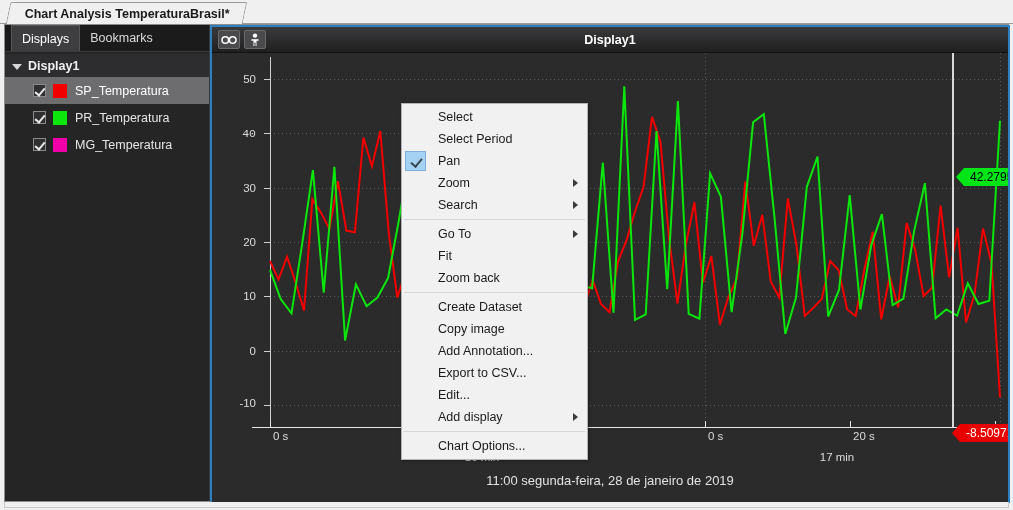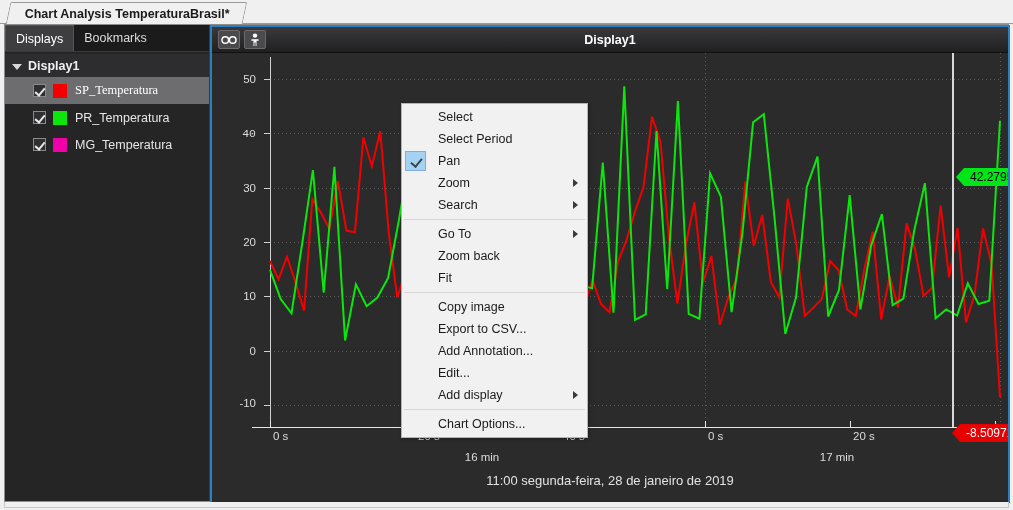--- a/index.html
+++ b/index.html
@@ -51,21 +51,21 @@
 
   
   .leftpanel {
     position: absolute; left: 0; top: 0; width: 205px; height: 100%;
     background: #252526;
     border-right: 1px solid #3b3b3b;
   }
   .panel-tabs {
     height: 27px; background: #1b1b1b;
     border-bottom: 1px solid #3a3a3a;
-    display: flex; align-items: stretch; 
+    display: flex; align-items: stretch; padding-left: 6px;
   }
   .ptab {
     display: flex; align-items: center;
     padding: 0 10px; font-size: 12.5px; color: #dcdcdc;
     cursor: default;
   }
   .ptab.active {
     background: #3e3e40;
     border: 1px solid #555;
     border-bottom: none;
@@ -81,21 +81,21 @@
     width: 0; height: 0; margin-right: 6px;
     border-left: 5px solid transparent;
     border-right: 5px solid transparent;
     border-top: 6px solid #d6d6d6;
     transform: translateY(1px);
   }
   .tree-item {
     display: flex; align-items: center; height: 27px;
     padding-left: 28px; font-size: 12.5px; color: #e6e6e6;
   }
-  .tree-item.selected { background: #6d6d70; color:#ffffff;font-family:Liberation Serif, serif; }
+  .tree-item.selected { background: #6d6d70; color:#ffffff; }
   .cbox {
     width: 13px; height: 13px; margin-right: 7px;
     background: #2f2f31; border: 1px solid #8a8a8a;
     position: relative; flex: none;
   }
   .cbox::after {
     content: ""; position: absolute; left: 3px; top: 1px;
     width: 4px; height: 8px;
     border-right: 2px solid #e8e8e8; border-bottom: 2px solid #e8e8e8;
     transform: rotate(40deg);
@@ -373,34 +373,37 @@
         <div class="mi">
           <span>Search</span>
           <span class="arrow"></span>
         </div>
         <div class="msep"></div>
         <div class="mi">
           <span>Go To</span>
           <span class="arrow"></span>
         </div>
         <div class="mi">
+          <span>Fit</span>
+        </div>
+        <div class="mi">
           <span>Zoom back</span>
         </div>
-        <div class="mi">
-          <span>Fit</span>
-        </div>
         <div class="msep"></div>
         <div class="mi">
+          <span>Create Dataset</span>
+        </div>
+        <div class="mi">
           <span>Copy image</span>
         </div>
         <div class="mi">
+          <span>Add Annotation...</span>
+        </div>
+        <div class="mi">
           <span>Export to CSV...</span>
-        </div>
-        <div class="mi">
-          <span>Add Annotation...</span>
         </div>
         <div class="mi">
           <span>Edit...</span>
         </div>
         <div class="mi">
           <span>Add display</span>
           <span class="arrow"></span>
         </div>
         <div class="msep"></div>
         <div class="mi">

